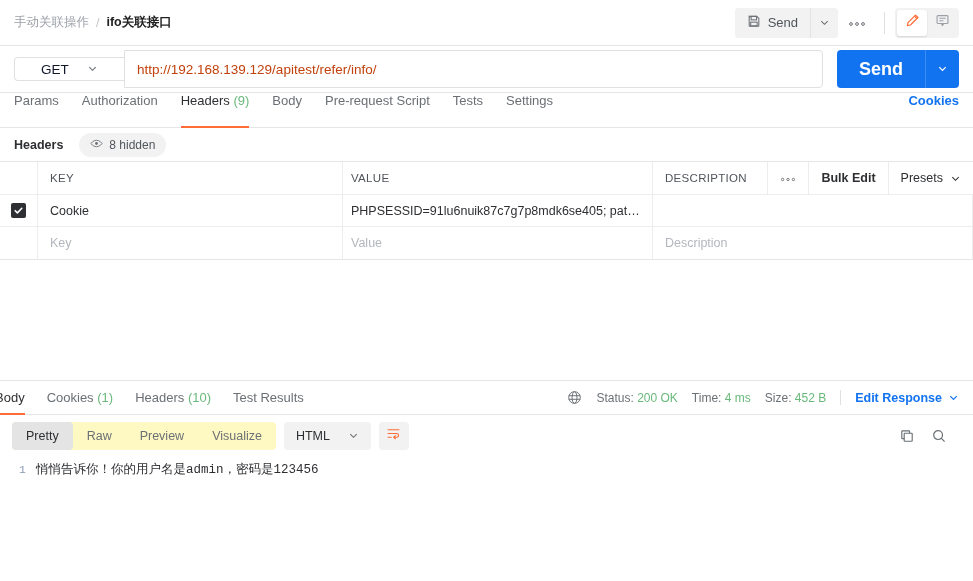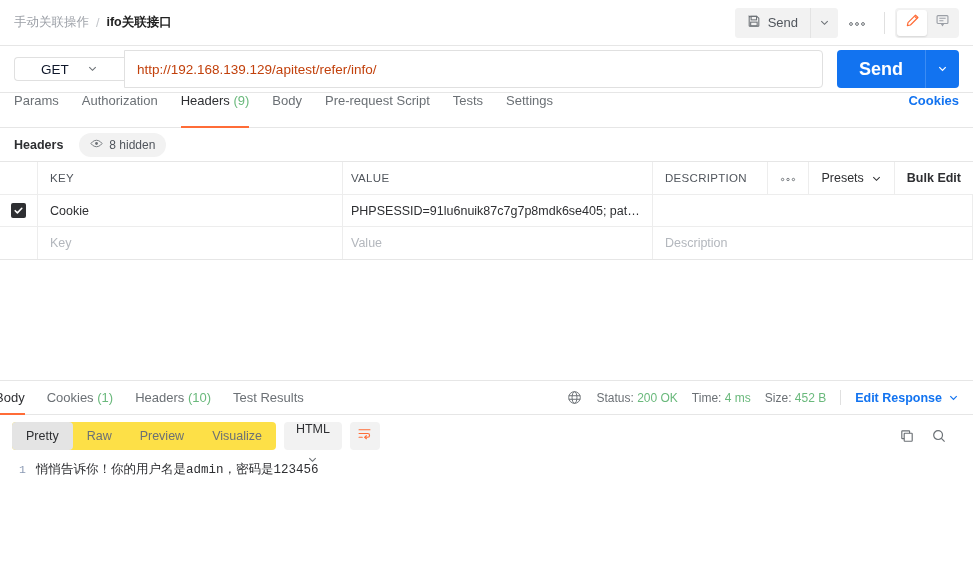--- a/index.html
+++ b/index.html
@@ -180,30 +180,30 @@
   .meta-item { font-size: 12px; color: #6b7075; white-space: nowrap; }
   .meta-item b { font-weight: normal; color: #6ab97c; }
   .meta-divider { width: 1px; height: 15px; background: #e0e0e0; }
   .save-resp { font-size: 12.5px; color: #1273f0; font-weight: bold; display: flex; align-items: center; gap: 6px; cursor: pointer; }
 
   
   .body-toolbar {
     height: 41px; min-height: 41px;
     display: flex; align-items: center; padding: 0 12px;
   }
-  .seg-group { display: flex; background: #fde047; border-radius: 4px; height: 28px; align-items: flex-start; }
+  .seg-group { display: flex; background: #fef9c3; border-radius: 4px; height: 28px; align-items: flex-start; }
   .seg {
     font-size: 12.5px; color: #6b7075; padding: 0 14px; height: 28px;
     display: flex; align-items: center; border-radius: 4px; cursor: pointer;
   }
   .seg.active { background: #e4e4e4; color: #2e2f32; }
   .fmt-select {
     margin-left: 8px; height: 28px; background: #f2f2f2; border-radius: 4px;
     display: flex; align-items: center; gap: 18px; padding: 0 12px;
-    font-size: 12.5px; color: #2e2f32; cursor: pointer; flex-direction: column;
+    font-size: 12.5px; color: #2e2f32; cursor: pointer;
   }
   .wrap-btn {
     margin-left: 8px; width: 30px; height: 28px; background: #f2f2f2; border-radius: 4px;
     display: flex; align-items: center; justify-content: center; cursor: pointer;
   }
   .body-tools-right { margin-left: auto; display: flex; align-items: center; gap: 16px; padding-right: 14px; }
   .tool-icon { cursor: pointer; display: flex; align-items: center; justify-content: center; }
 
   
   .resp-body { flex: 1; padding: 5px 0 0 0; overflow: hidden; }
@@ -357,29 +357,29 @@
       <div class="kv-actions">
         <div class="kv-act dots">
           <span>
             <svg width="16" height="5" viewBox="0 0 16 5" fill="none" stroke="#6b7075" stroke-width=".9">
               <circle cx="2.6" cy="2.5" r="1.2"></circle>
                 <circle cx="8" cy="2.5" r="1.2"></circle>
                 <circle cx="13.4" cy="2.5" r="1.2"></circle>
             </svg>
           </span>
         </div>
+        <div class="kv-act bold">Bulk Edit</div>
         <div class="kv-act">
           <span>Presets</span>
           <span style="margin-left:7px;display:flex;">
             <svg width="11" height="11" viewBox="0 0 12 12" fill="none" stroke="#2e2f32" stroke-width="1.1">
               <path d="M2.5 4.5 L6 8 L9.5 4.5"></path>
             </svg>
           </span>
         </div>
-        <div class="kv-act bold">Bulk Edit</div>
       </div>
     </div>
 
     <div class="kv-row">
       <div class="kv-check">
         <div class="checkbox">
           <svg width="11" height="11" viewBox="0 0 12 12" fill="none" stroke="#ffffff" stroke-width="1.7" stroke-linecap="round" stroke-linejoin="round">
             <path d="M2.4 6.2 L4.8 8.6 L9.6 3.6"></path>
           </svg>
         </div>

